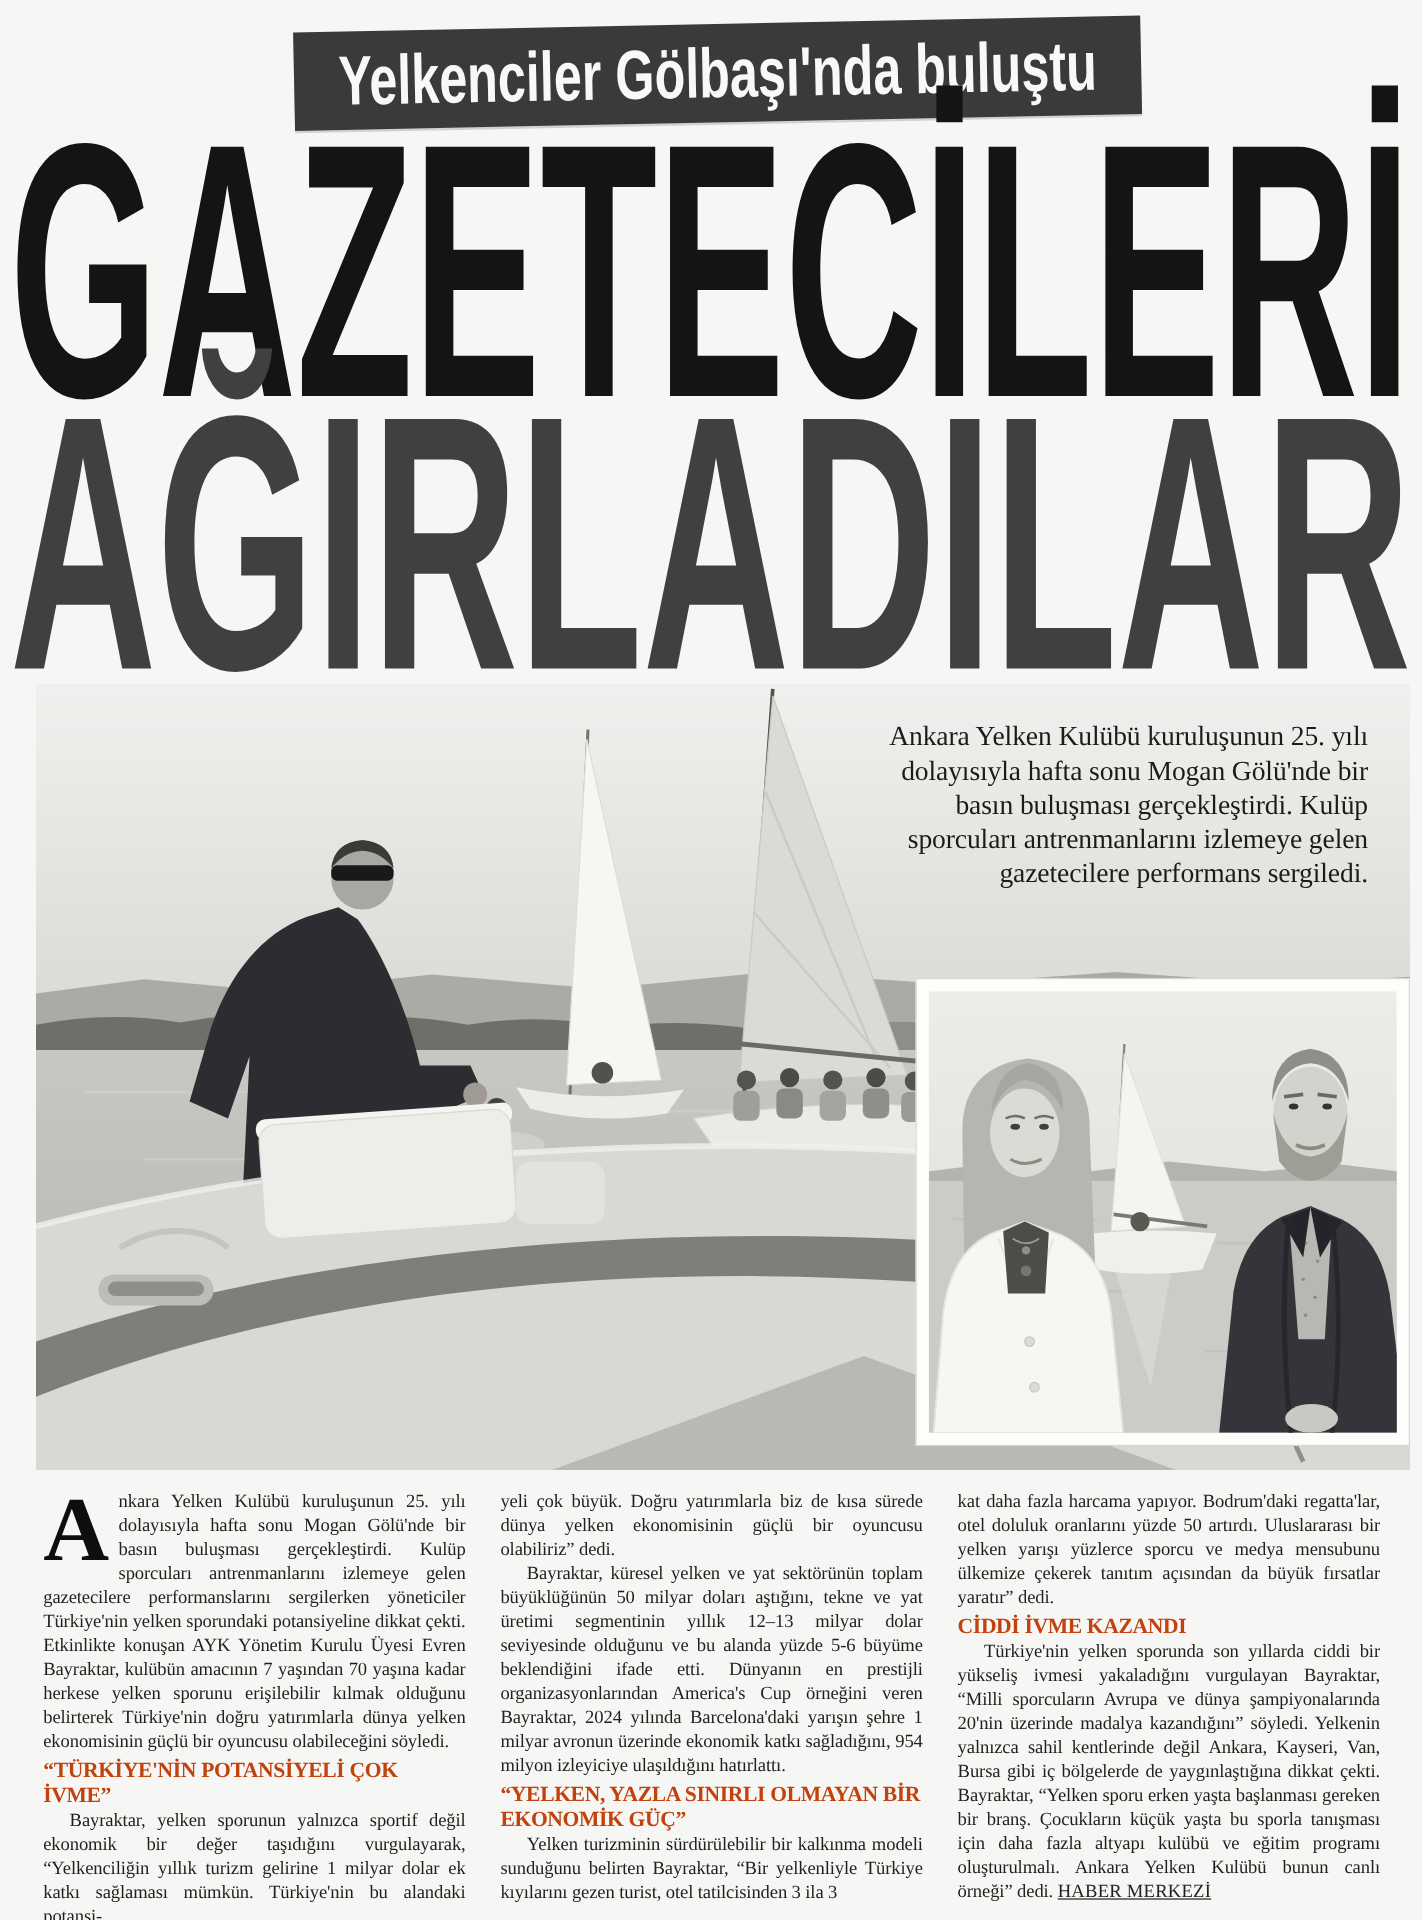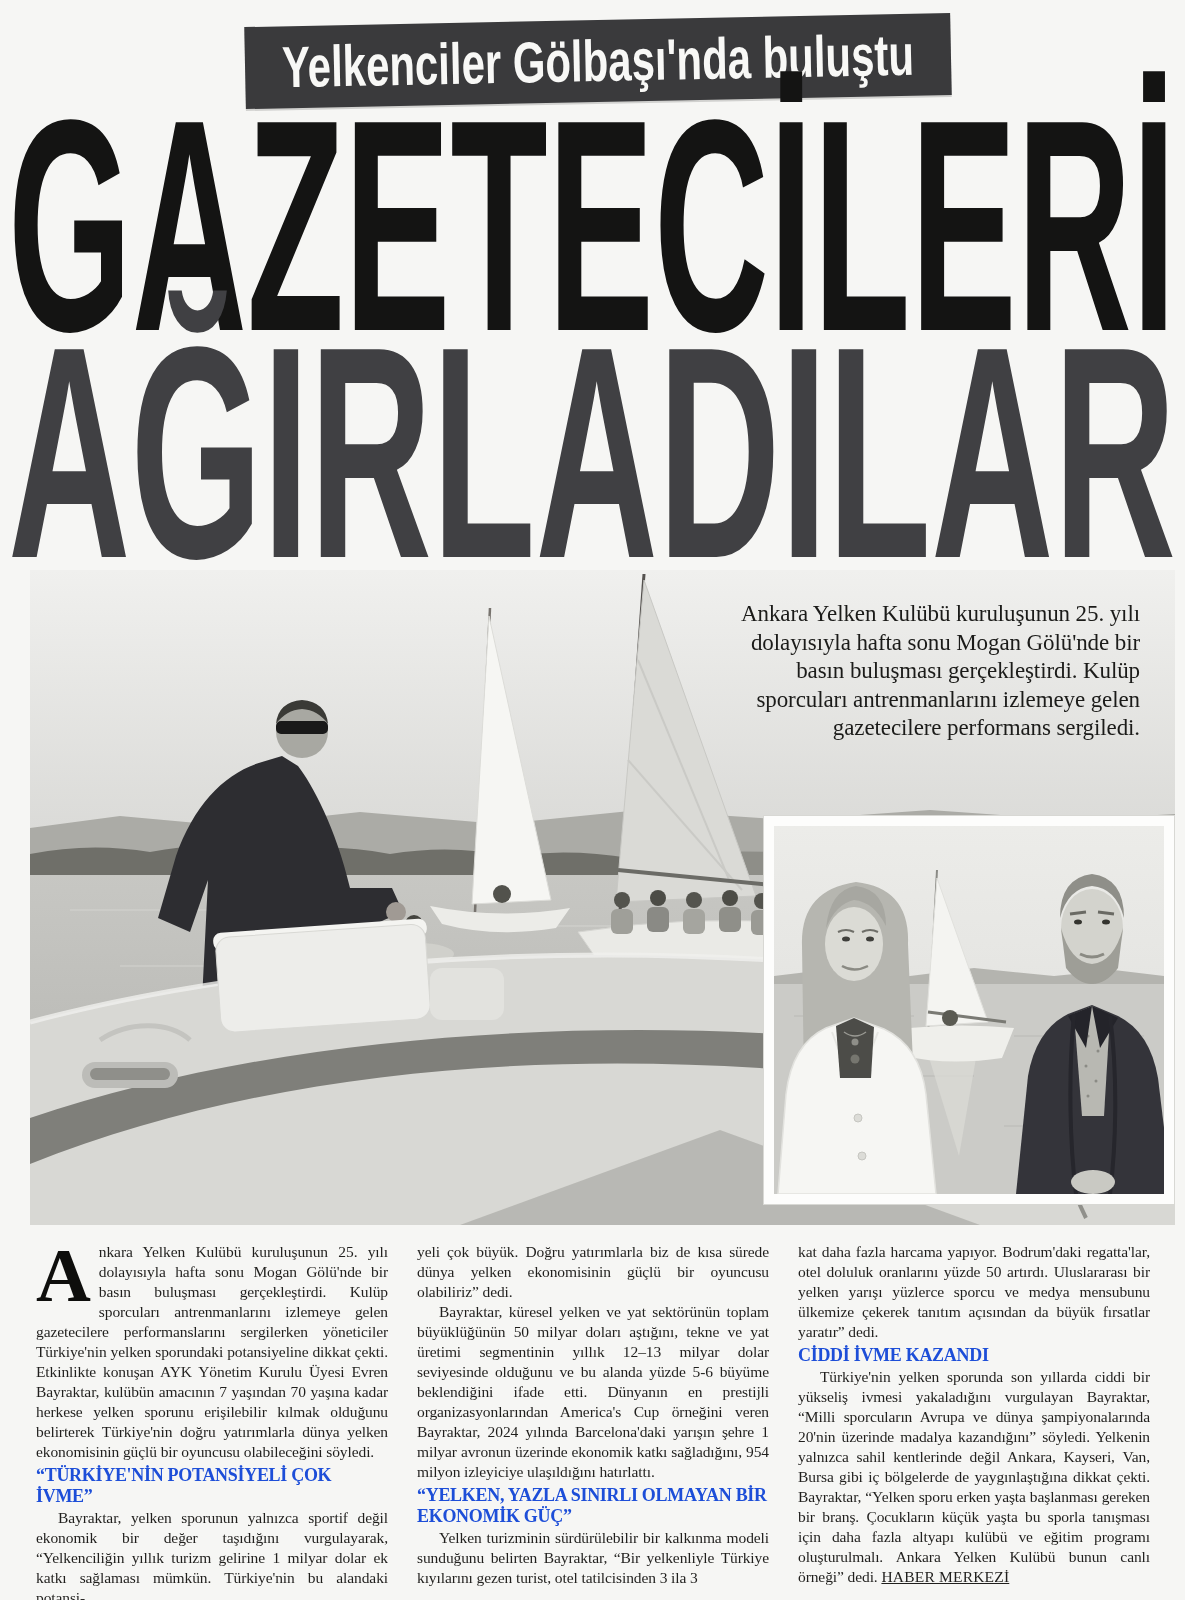--- a/index.html
+++ b/index.html
@@ -41,21 +41,21 @@
   .col{
     position:absolute;top:0;width:352px;height:358px;overflow:hidden;
     font-size:15.5px;line-height:20px;text-align:justify;
     letter-spacing:-0.1px;color:#201f1d;
   }
   .col-1{left:36px;} .col-2{left:417px;} .col-3{left:798px;}
   .col p{margin:0;}
   .col p.ind{text-indent:22px;}
   .col h3{
     margin:3px 0 1px 0;font-size:18px;line-height:21px;
-    font-weight:bold;color:#1d4ed8;text-align:left;letter-spacing:-0.3px;
+    font-weight:bold;color:#c2410c;text-align:left;letter-spacing:-0.3px;
   }
   .dropcap::first-letter{
     float:left;font-weight:bold;color:#0e0e0c;
     font-size:76px;line-height:58px;padding:4px 8px 0 0;
   }
   .byline{letter-spacing:0.2px;text-decoration:underline;}
 </style>
 </head>
 <body>
 

